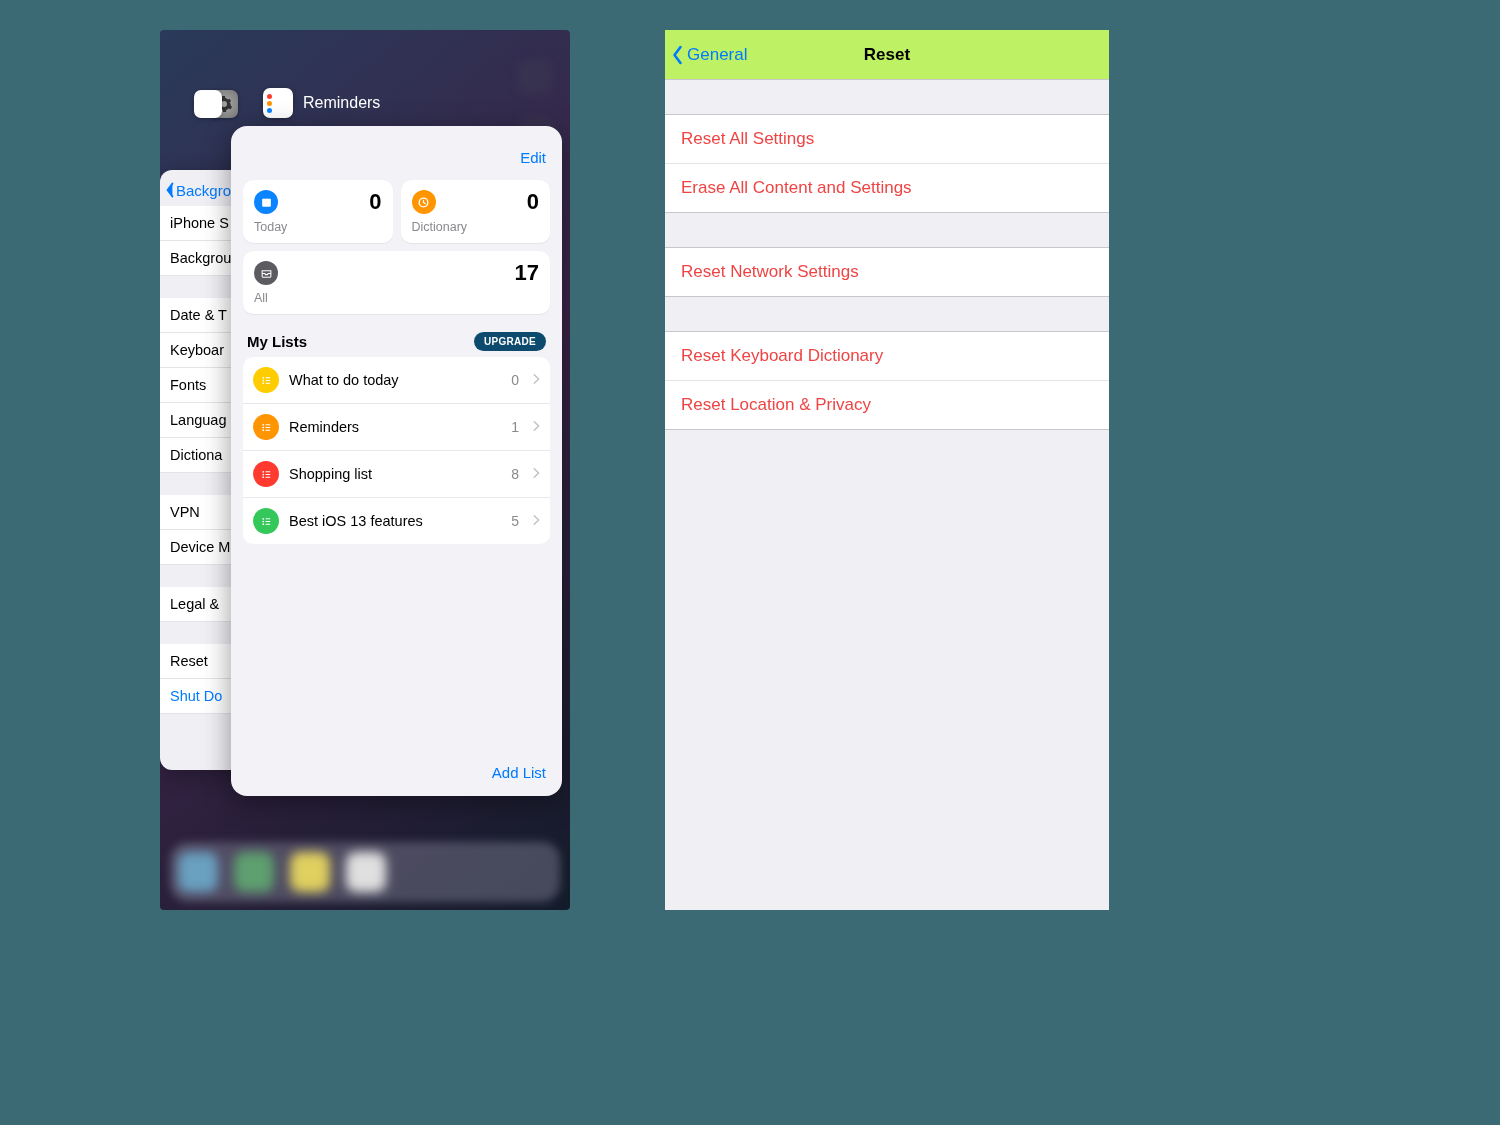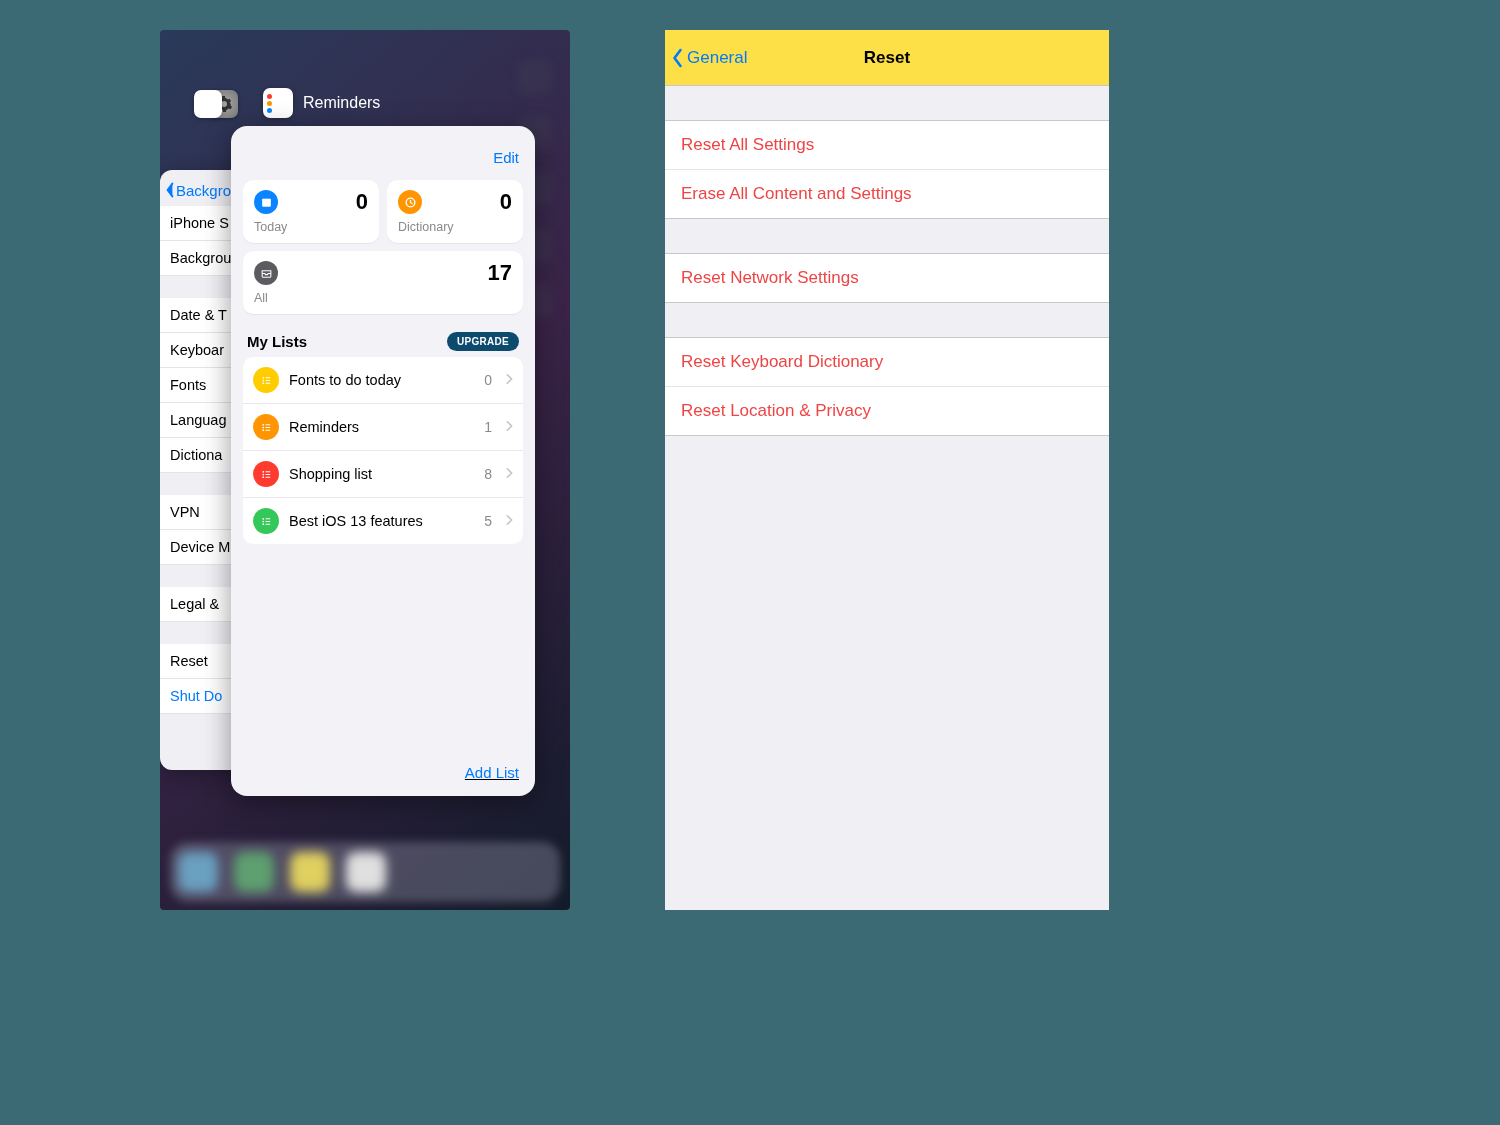--- a/index.html
+++ b/index.html
@@ -50,21 +50,21 @@
 
 
 .card-reminders-header { position:absolute; left:103px; top:58px; display:flex; align-items:center; gap:10px; }
 .reminders-appicon{width:30px;height:30px;border-radius:7px;background:#fff;display:flex;flex-direction:column;justify-content:center;align-items:flex-start;padding:4px;box-shadow:0 1px 4px rgba(0,0,0,.3);}
 .reminders-appicon .dot{width:5px;height:5px;border-radius:50%;margin:1px 0;}
 .reminders-title{color:#fff;font-size:16px;font-weight:500;}
 
 .card-reminders {
   position: absolute;
   left: 71px; top: 96px;
-  width: 304px; height: 670px;
+  width: 331px; height: 670px;
   background: #f2f2f7;
   border-radius: 16px;
   box-shadow: 0 6px 28px rgba(0,0,0,.4);
   overflow: hidden;
   display:flex; flex-direction:column;
 }
 .rem-nav{ height:46px; display:flex; justify-content:flex-end; align-items:flex-end; padding:0 16px 6px; }
 .rem-nav a{ color:#007aff; font-size:15px; }
 .rem-smartgrid{ display:flex; gap:8px; padding:8px 12px 0 12px; }
 .smartcard{ flex:1; background:#fff; border-radius:10px; padding:9px 11px; box-shadow:0 .5px 1px rgba(0,0,0,.06);}
@@ -82,31 +82,31 @@
 .rem-mylists-head h3{font-size:15px;font-weight:700;}
 .upgrade-pill{background:#0c4a6e;color:#fff;font-size:10px;font-weight:700;padding:4px 10px;border-radius:10px;letter-spacing:.3px;}
 .rem-lists{background:#fff;margin:0 12px;border-radius:10px;overflow:hidden;}
 .rem-list-row{display:flex;align-items:center;padding:10px 10px 10px 10px;border-bottom:.5px solid #e8e8ec;gap:10px;}
 .rem-list-row:last-child{border-bottom:none;}
 .rem-list-row .lic{width:26px;height:26px;border-radius:50%;display:flex;align-items:center;justify-content:center;flex-shrink:0;}
 .rem-list-row .lic svg{width:13px;height:13px;fill:#fff;}
 .rem-list-row .name{flex:1;font-size:14.5px;color:#000;}
 .rem-list-row .cnt{color:#8a8a8e;font-size:14px;}
 .rem-list-row .chev{color:#c4c4c8;margin-left:3px;}
-.rem-footer{margin-top:auto;text-align:right;padding:10px 16px 14px;text-decoration:underline;}
+.rem-footer{margin-top:auto;text-align:right;padding:10px 16px 14px;}
 .rem-footer a{color:#007aff;font-size:15px;}
 
 
 .right-phone{
   position:absolute; left:665px; top:30px;
   width:444px; height:880px;
   background:#efeff4;
   overflow:hidden;
 }
-.right-nav{height:56px;background:#fde047;border-bottom:.5px solid #c8c8cc;display:flex;align-items:center;justify-content:center;position:relative;}
+.right-nav{height:50px;background:#bef264;border-bottom:.5px solid #c8c8cc;display:flex;align-items:center;justify-content:center;position:relative;}
 .right-nav .back{position:absolute;left:6px;display:flex;align-items:center;color:#007aff;font-size:17px;}
 .right-nav .back svg{width:13px;height:20px;margin-right:3px;}
 .right-nav .title{font-size:17px;font-weight:600;color:#000;}
 .reset-gap{height:34px;}
 .reset-group{background:#fff;border-top:.5px solid #c8c8cc;border-bottom:.5px solid #c8c8cc;}
 .reset-row{padding:14px 16px;border-bottom:.5px solid #e4e4e8;color:#ef4444;font-size:17px;}
 .reset-row:last-child{border-bottom:none;}
 
 .chev-right{display:inline-block;}
 .chev-right svg{width:8px;height:12px;}
@@ -228,21 +228,21 @@
           <div class="lic" style="background:#ffcc00">
             <svg viewBox="0 0 24 24">
               <circle cx="6" cy="7" r="1.6"></circle>
               <circle cx="6" cy="12" r="1.6"></circle>
               <circle cx="6" cy="17" r="1.6"></circle>
               <rect x="10" y="6" width="9" height="2" rx="1"></rect>
               <rect x="10" y="11" width="9" height="2" rx="1"></rect>
               <rect x="10" y="16" width="9" height="2" rx="1"></rect>
             </svg>
           </div>
-          <span class="name">Fonts to do today</span>
+          <span class="name">What to do today</span>
           <span class="cnt">0</span>
           <span class="chev chev-right"><svg viewBox="0 0 8 14">
               <path d="M2 2l5 5-5 5" stroke="#c4c4c8" stroke-width="1.8" fill="none" stroke-linecap="round"></path>
             </svg></span>
         </div>
         <div class="rem-list-row">
           <div class="lic" style="background:#ff9500">
             <svg viewBox="0 0 24 24">
               <circle cx="6" cy="7" r="1.6"></circle>
               <circle cx="6" cy="12" r="1.6"></circle>

